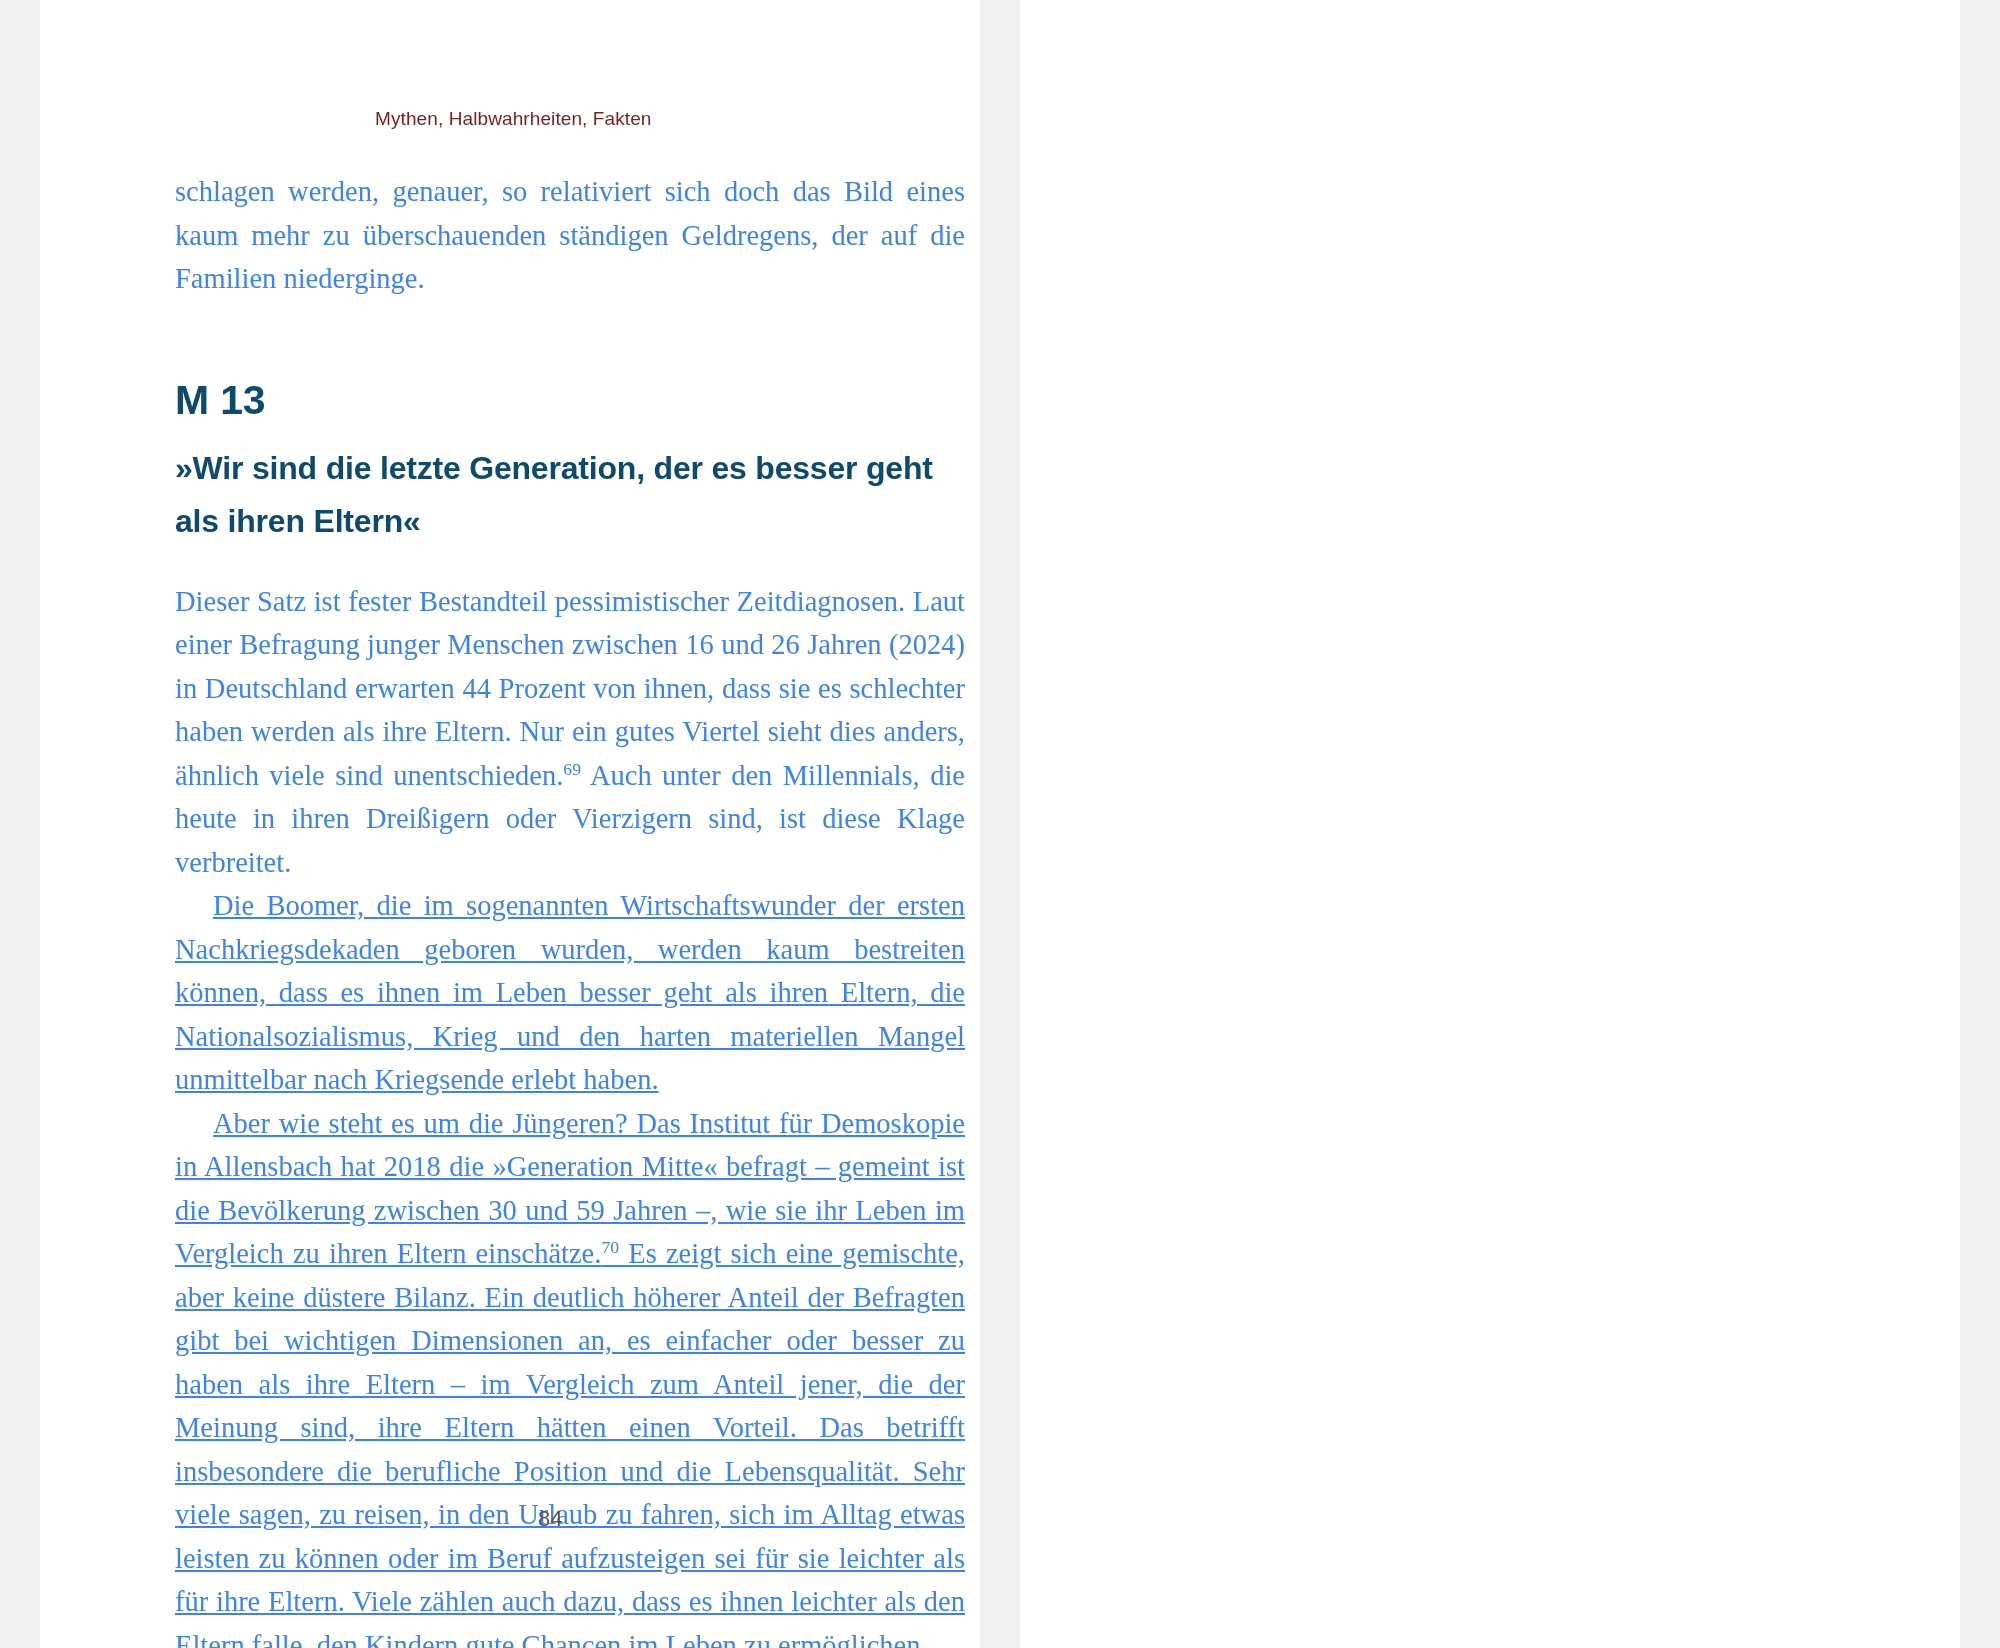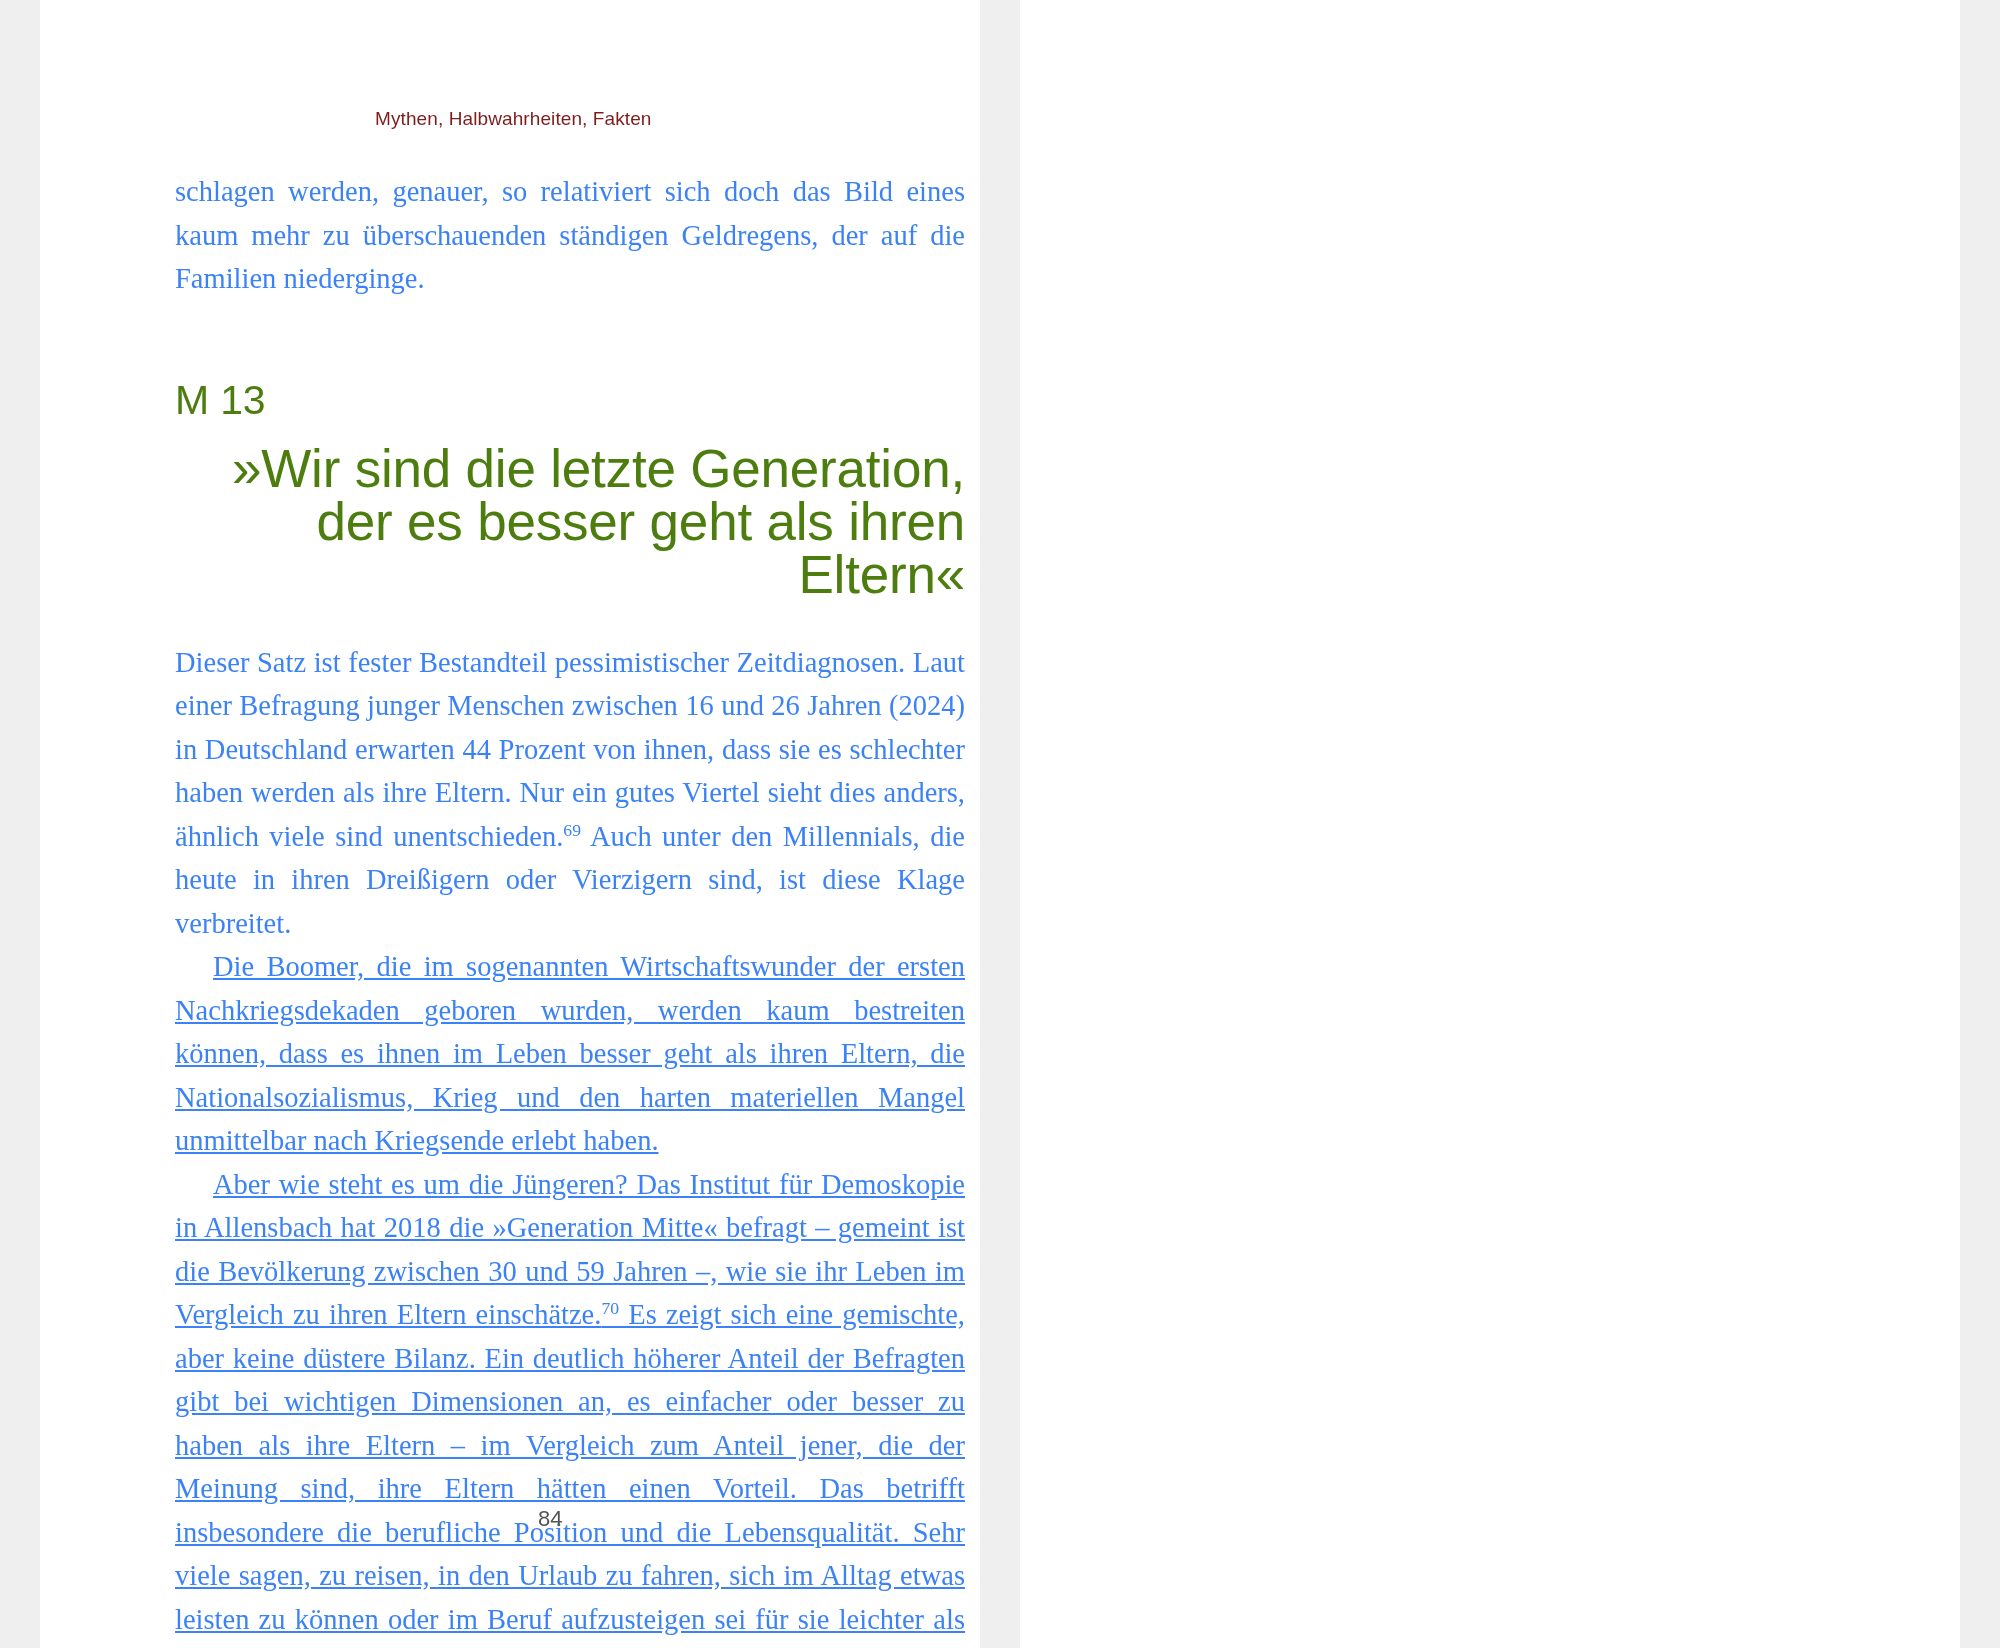--- a/index.html
+++ b/index.html
@@ -32,26 +32,26 @@
     font-size:28.5px;
     line-height:43.5px;
     text-align:justify;
     color:#3b82f6;
     hyphens:manual;
   }
   p.body.indent { text-indent:38px;text-decoration:underline; }
 
   .chapter-num, .chapter-title {
     font-family:"Liberation Sans Narrow","Liberation Sans", sans-serif;
-    font-weight:400;
-    color:#4d7c0f;
+    font-weight:700;
+    color:#0c4a6e;
     letter-spacing:-0.2px;
   }
   .chapter-num { font-size:41px; margin:76px 0 18px 0; }
-  .chapter-title { font-size:53px; line-height:53px; margin:0 0 40px 0;text-align:right; }
+  .chapter-title { font-size:32px; line-height:53px; margin:0 0 32px 0; }
 
   sup { font-size:.62em; vertical-align:super; line-height:0; }
 
   .folio {
     position:absolute; top:1495px;
     font-family:"Liberation Sans Narrow","Liberation Sans", sans-serif;
     font-size:22px; color:#555;margin-top:11px;
   }
   .folio-left  { left:498px; }
 </style>

